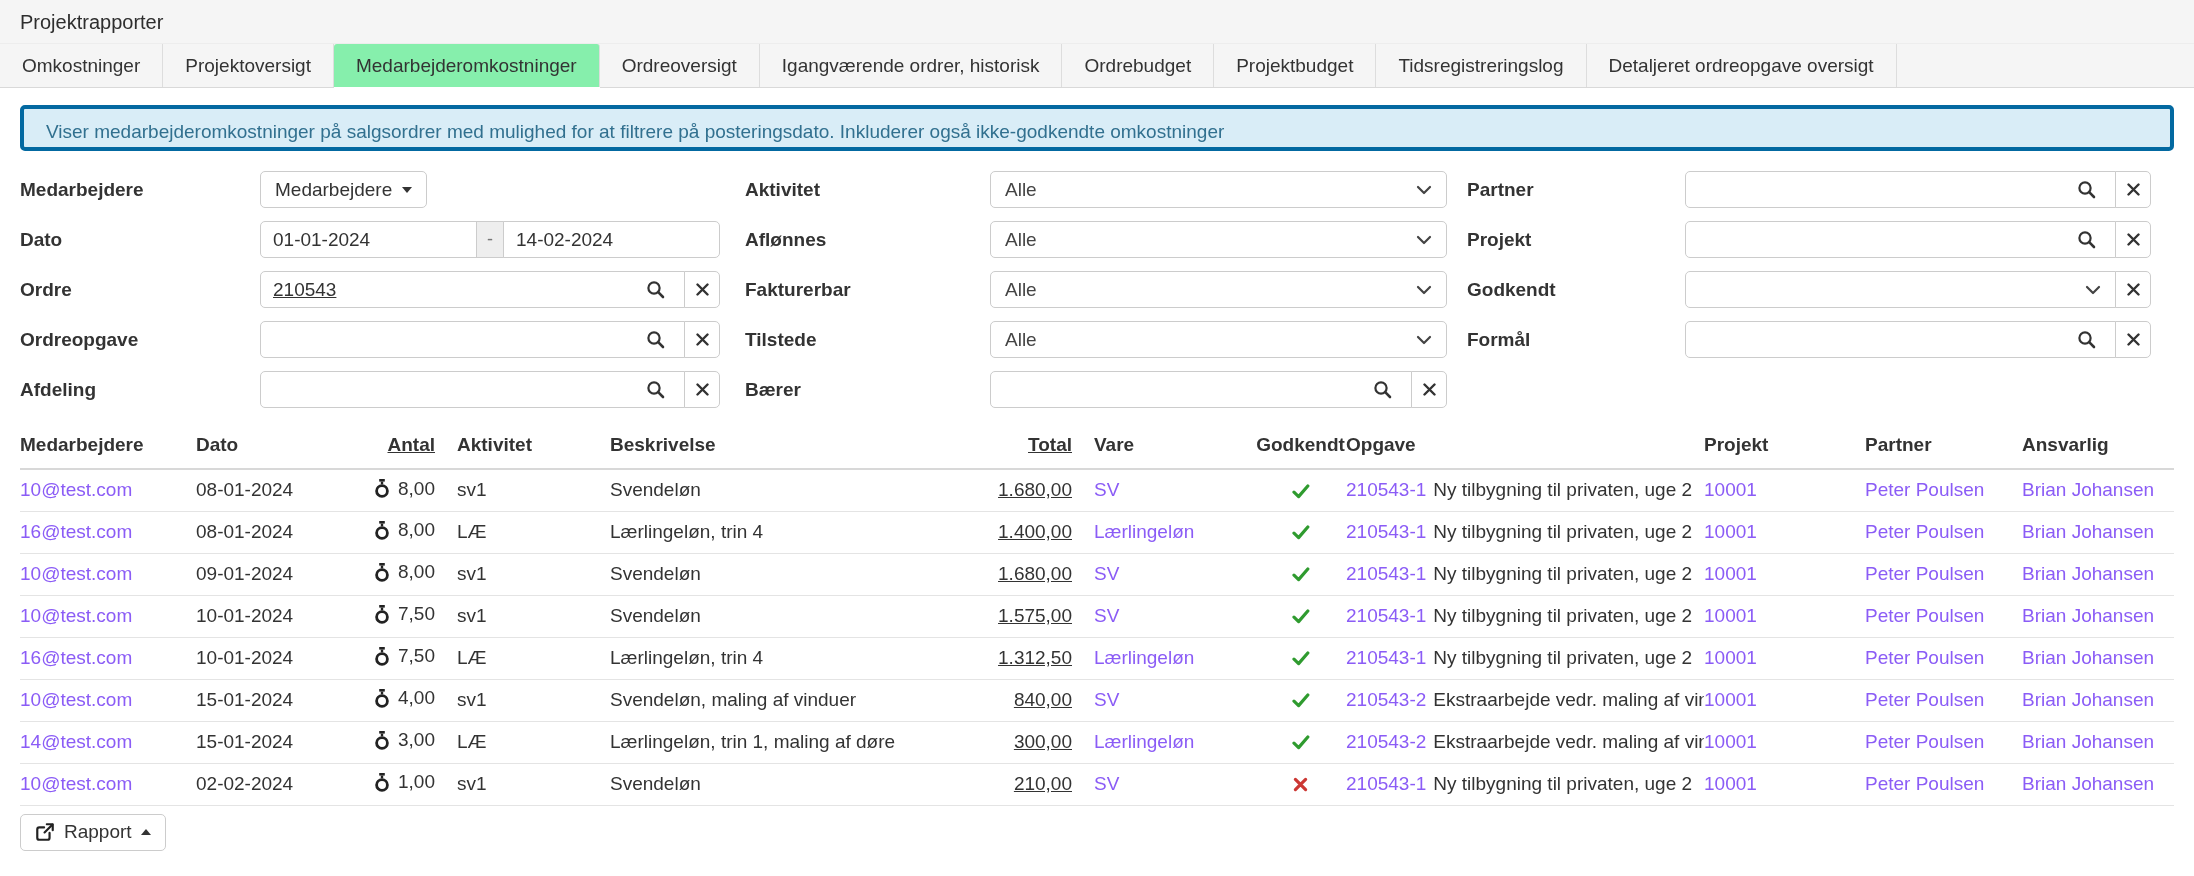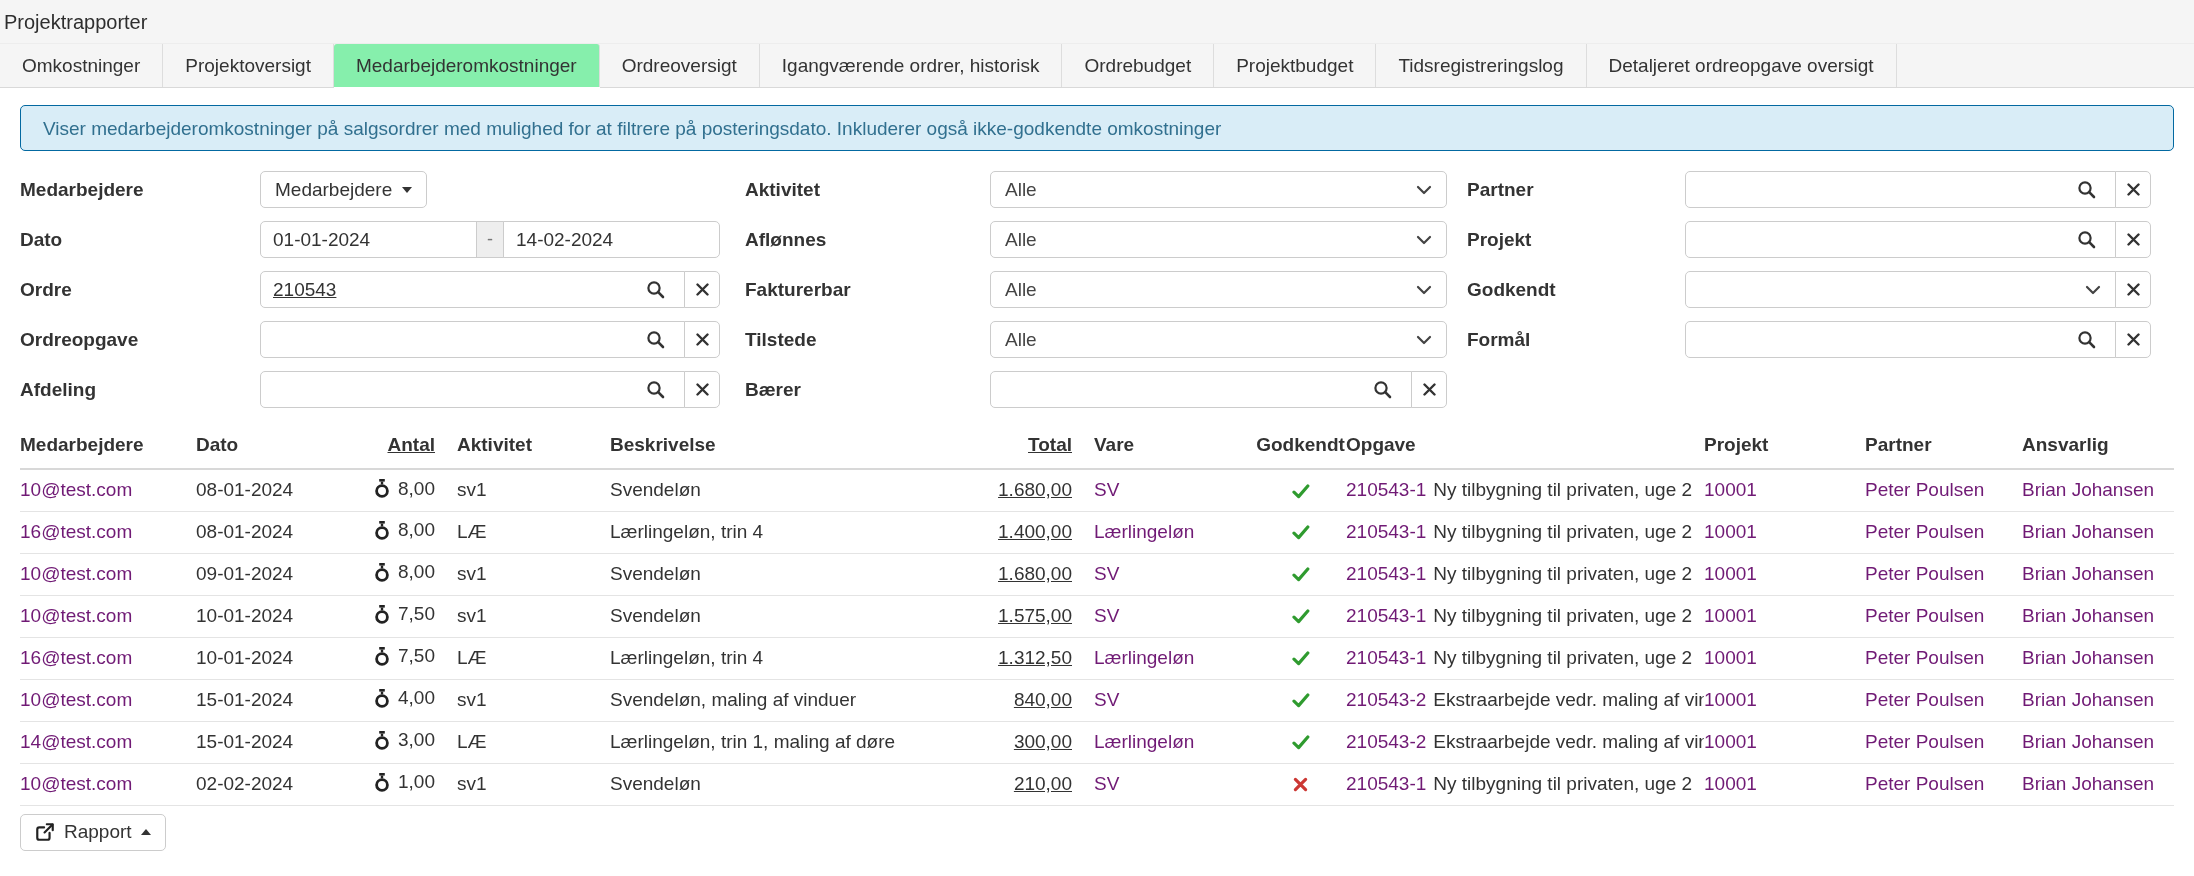--- a/index.html
+++ b/index.html
@@ -7,21 +7,21 @@
     width: 2194px; height: 876px;
     background: #fff;
     font-family: "Liberation Sans", "DejaVu Sans", sans-serif;
     color: #333;
     overflow: hidden;
   }
 
   
   .titlebar {
     height: 44px; background: #f5f5f5;
-    line-height: 44px; padding-left: 4px;
+    line-height: 44px; padding-left: 20px;
     font-size: 20px; color: #2e2e2e;
     border-bottom: 1px solid #ededed;
   }
   .tabbar {
     height: 44px; background: #f5f5f5;
     display: flex; align-items: stretch;
     border-bottom: 1px solid #d9d9d9;
   }
   .tab {
     padding: 0 22px; line-height: 43px; font-size: 19px;
@@ -32,21 +32,21 @@
     background: #86efac; box-shadow: 0 1px 0 0 #fff;
     border-radius: 3px 3px 0 0;
   }
 
   .content { padding: 0 20px; }
 
   
   .banner {
     margin-top: 17px; height: 46px; line-height: 46px;
     background: #d9edf7; color: #31708f;
-    border: 1px solid #0369a1; border-radius: 5px;
+    border: 4px solid #0369a1; border-radius: 5px;
     padding-left: 22px; font-size: 19px; white-space: nowrap;
   }
 
   
   .filters { margin-top: 20px; }
   .filter-row { display: flex; align-items: center; height: 37px; margin-bottom: 13px; }
   .f-label { font-weight: bold; font-size: 19px; color: #333; }
   .f-label1 { width: 240px; }
   .f-ctrl1  { width: 460px; display: flex; }
   .f-label2 { width: 270px; padding-left: 25px; }
@@ -107,21 +107,21 @@
     font-size: 19px; font-weight: bold; color: #333; text-align: left;
     padding-bottom: 12px; border-bottom: 2px solid #d8d8d8; white-space: nowrap;
   }
   tbody td {
     height: 42px; font-size: 19px; color: #333; vertical-align: middle;
     border-bottom: 1px solid #e4e4e4; white-space: nowrap; overflow: hidden;
   }
   .right { text-align: right; text-decoration: underline; }
   .center { text-align: center; }
   .pad-l { padding-left: 22px; }
-  a.lnk { color: #701a75; text-decoration: none; cursor: pointer; }
+  a.lnk { color: #8b5cf6; text-decoration: none; cursor: pointer; }
   .antal-wrap { display: inline-flex; align-items: center; gap: 8px; }
   .opgave-text { margin-left: 7px; }
   .status-check svg, .status-x svg { vertical-align: middle; }
 
   
   .footer { margin-top: 8px; }
   .icon-gap { margin-right: 9px; display: inline-flex; }
 </style>
 </head>
 <body>

